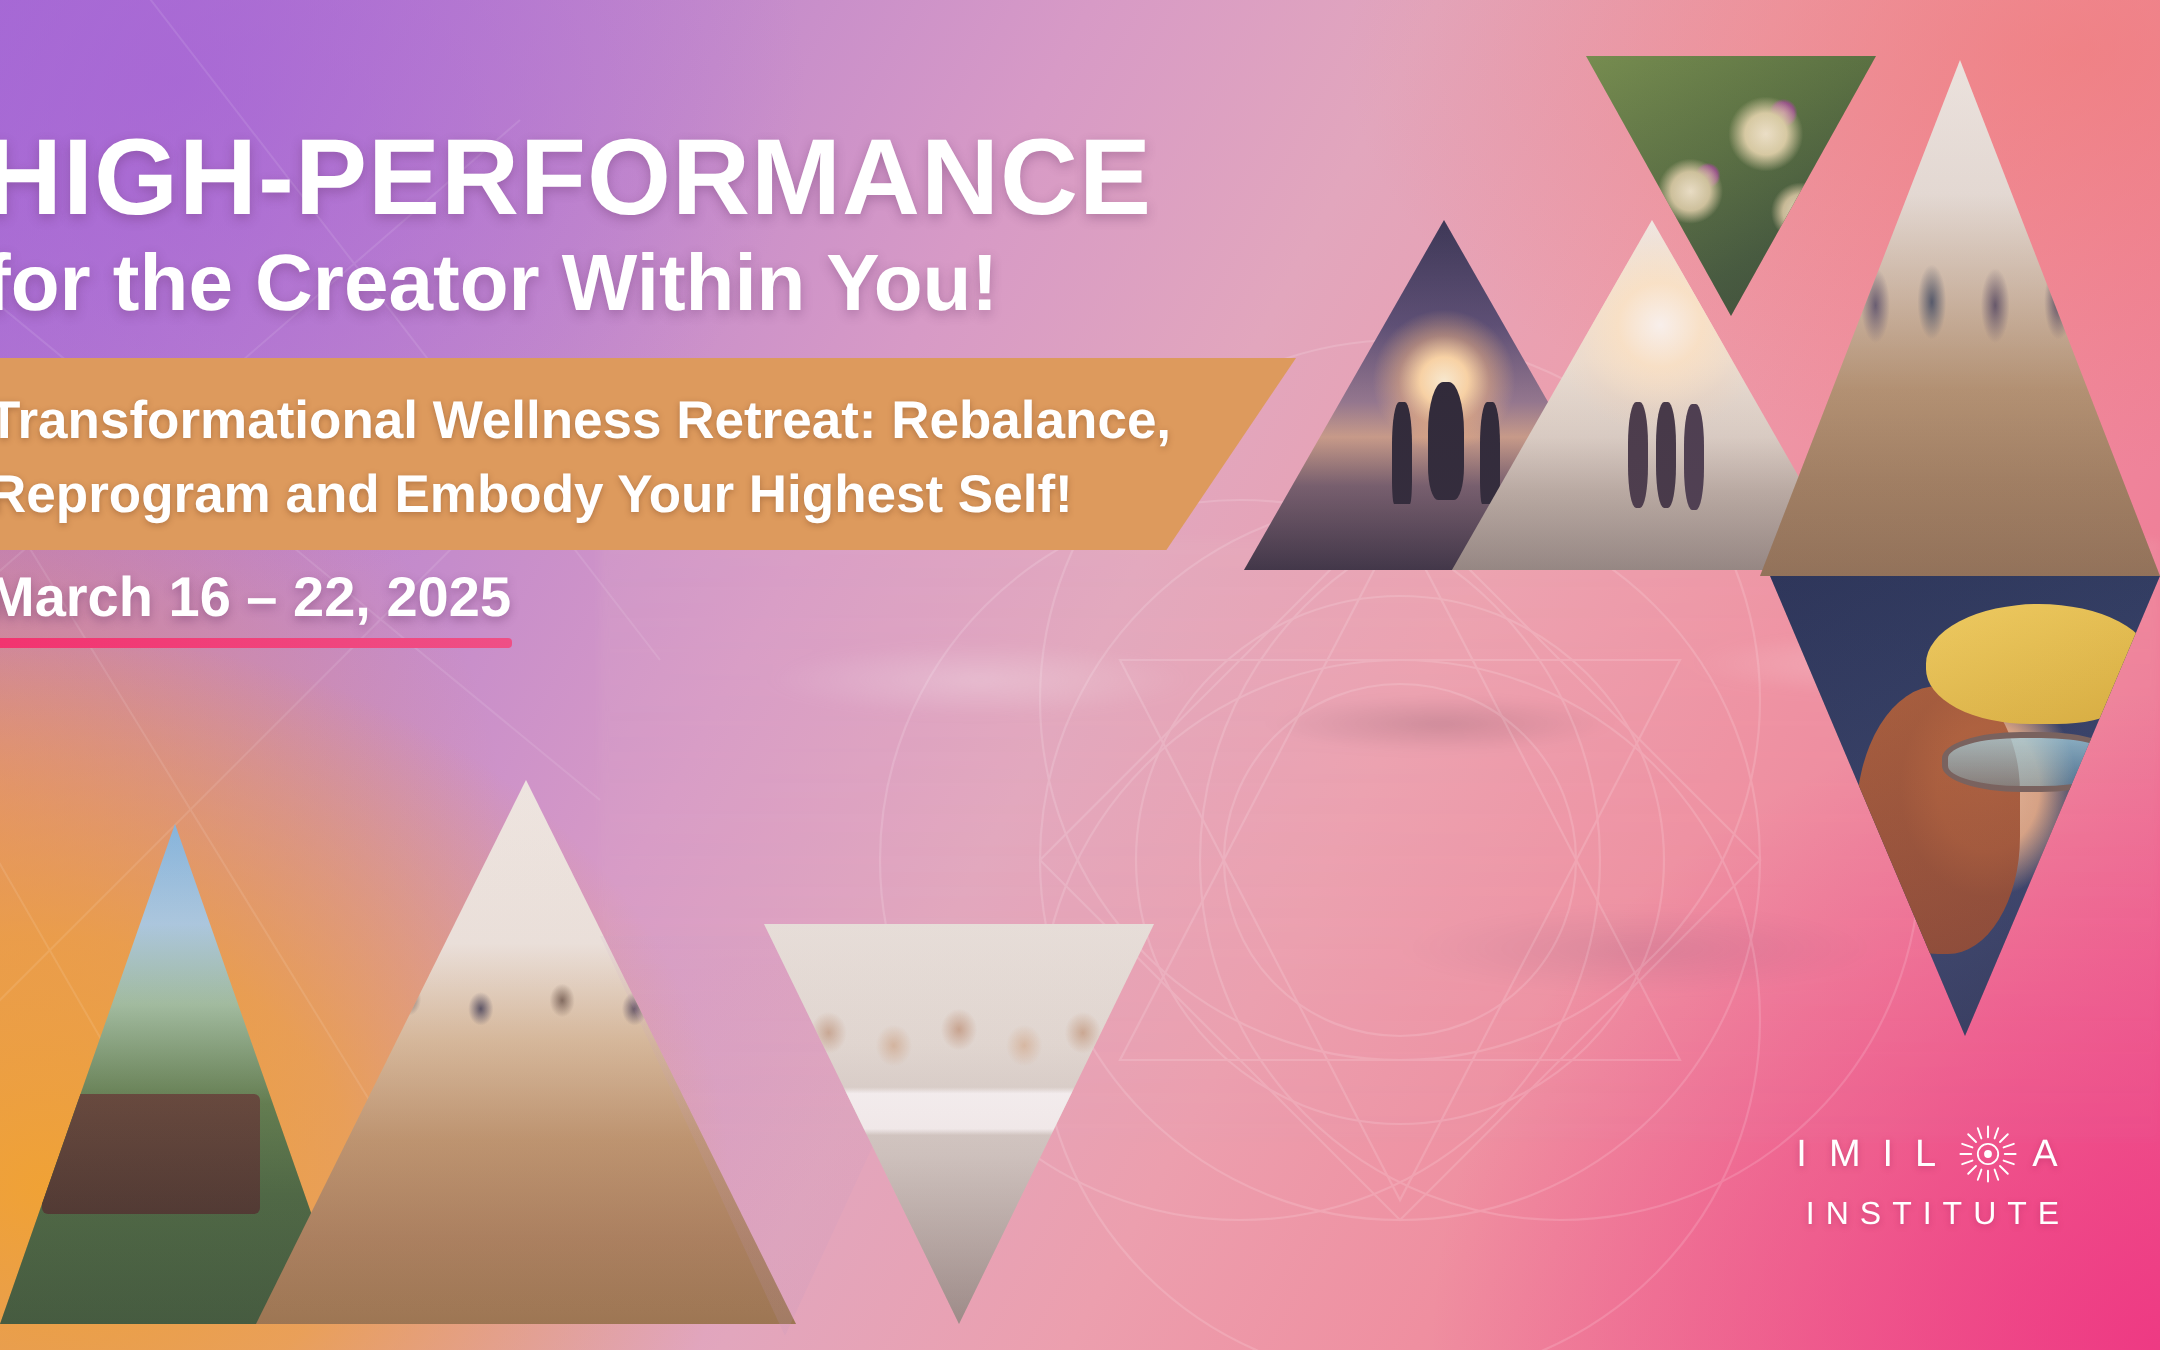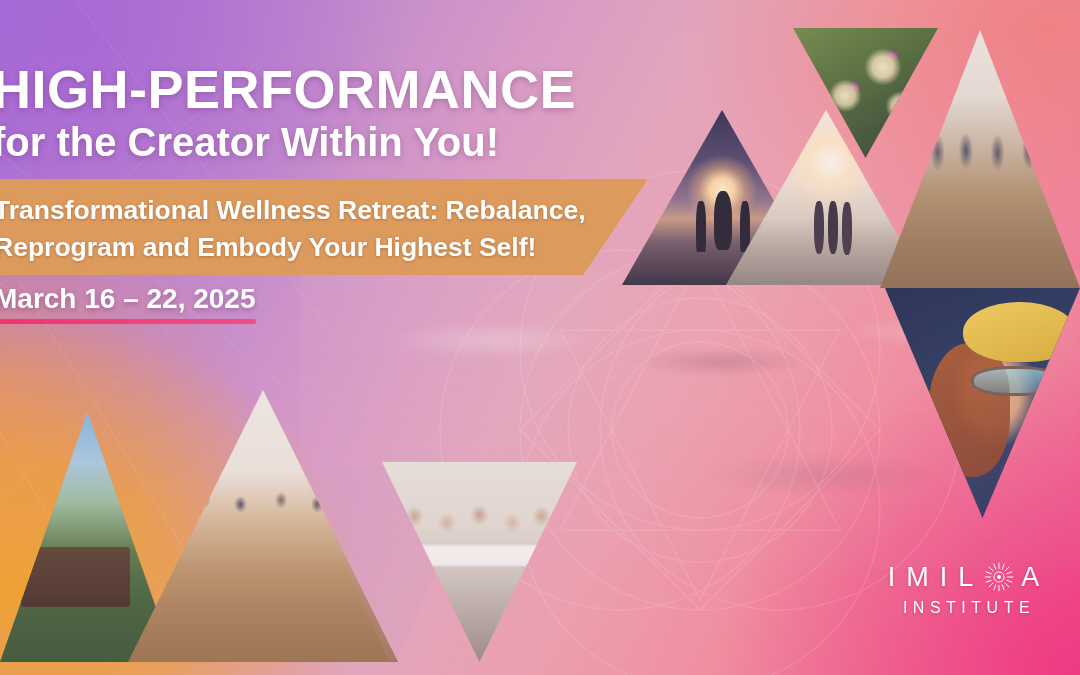--- a/index.html
+++ b/index.html
@@ -150,21 +150,21 @@
   }
   .date-rule{
     position:absolute;left:-6px;top:319px;width:262px;height:5px;
     background:linear-gradient(90deg,#f2336f,#ef4f86);
     border-radius:2px;
   }
 
   
   .logo{position:absolute;left:884px;top:562px;width:170px;color:#fff;text-align:center;}
   .logo-word{display:flex;align-items:center;justify-content:center;gap:0;}
-  .logo-word .lt{font-size:27px;font-weight:300;letter-spacing:11px;line-height:1;
+  .logo-word .lt{font-size:19px;font-weight:300;letter-spacing:11px;line-height:1;
       text-shadow:0 1px 3px rgba(150,30,80,.35);}
   .logo-sun{width:30px;height:30px;margin:0 7px 0 0;flex:0 0 auto;}
   .logo-sub{margin-top:7px;font-size:16px;font-weight:300;letter-spacing:5.5px;
       text-shadow:0 1px 3px rgba(150,30,80,.35);}
 </style>
 </head>
 <body>
 
 <div class="banner">
 

